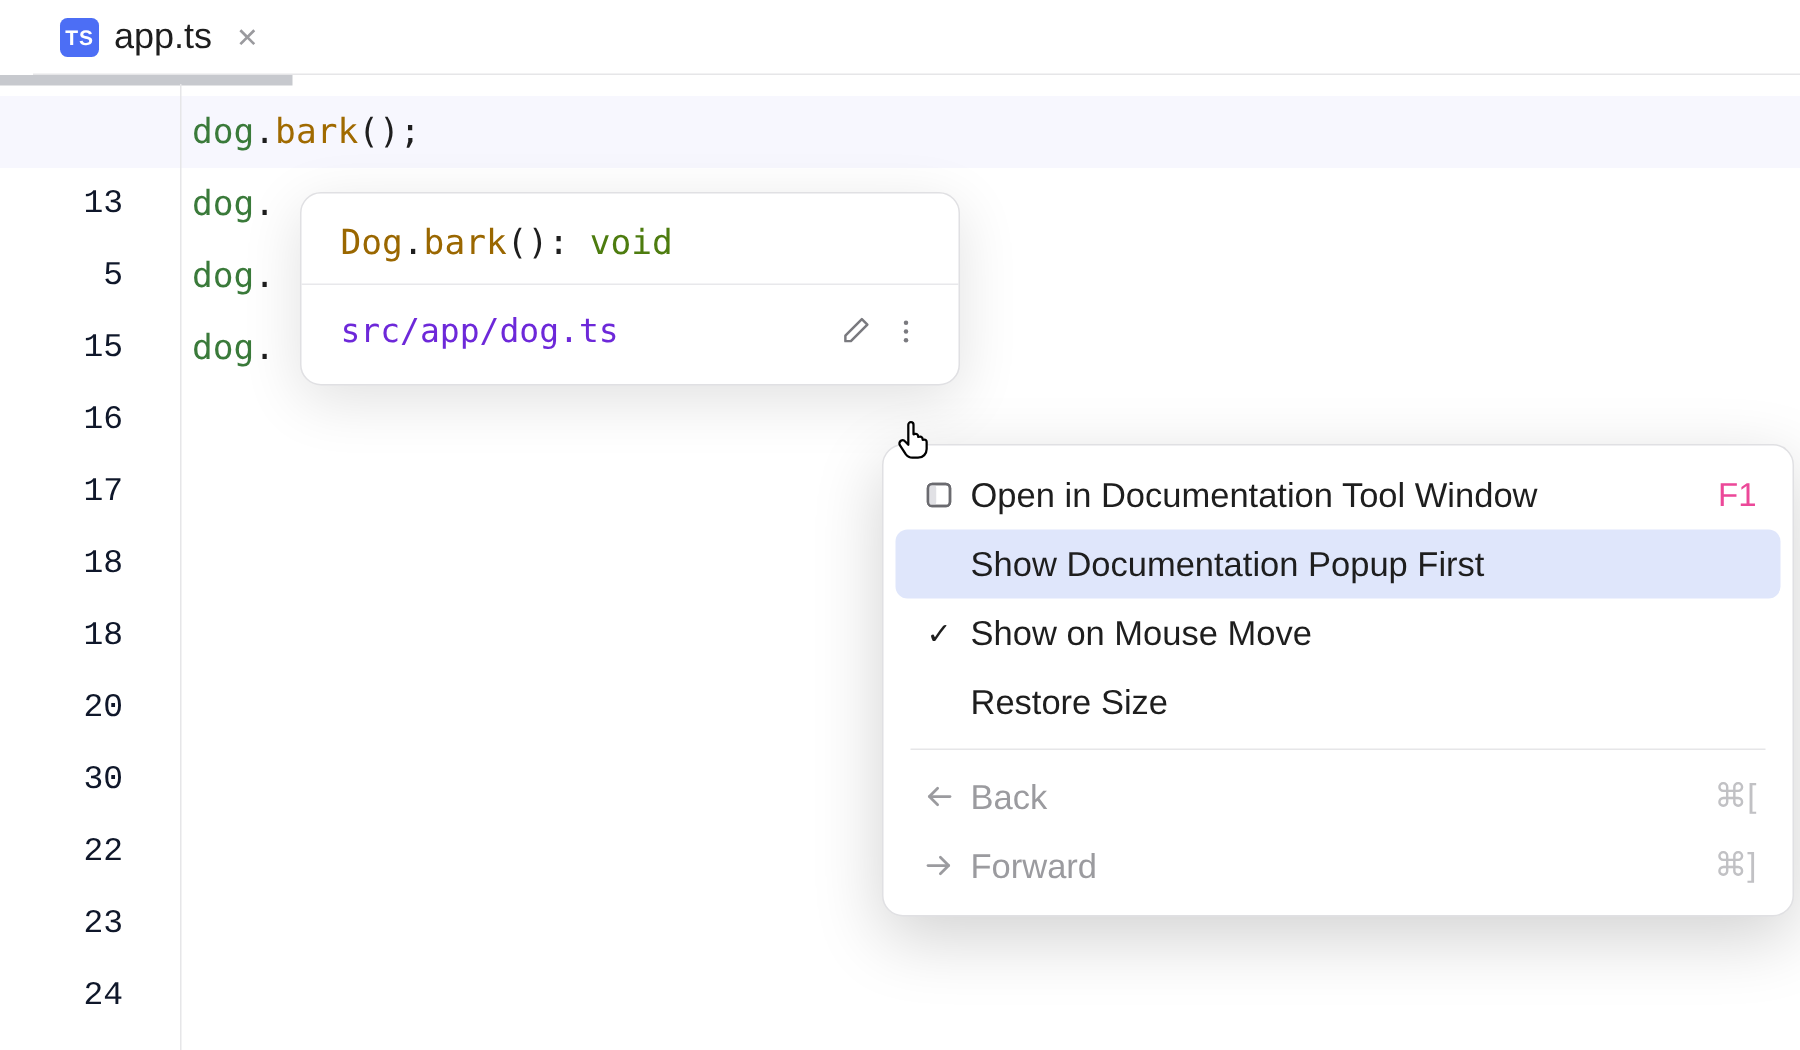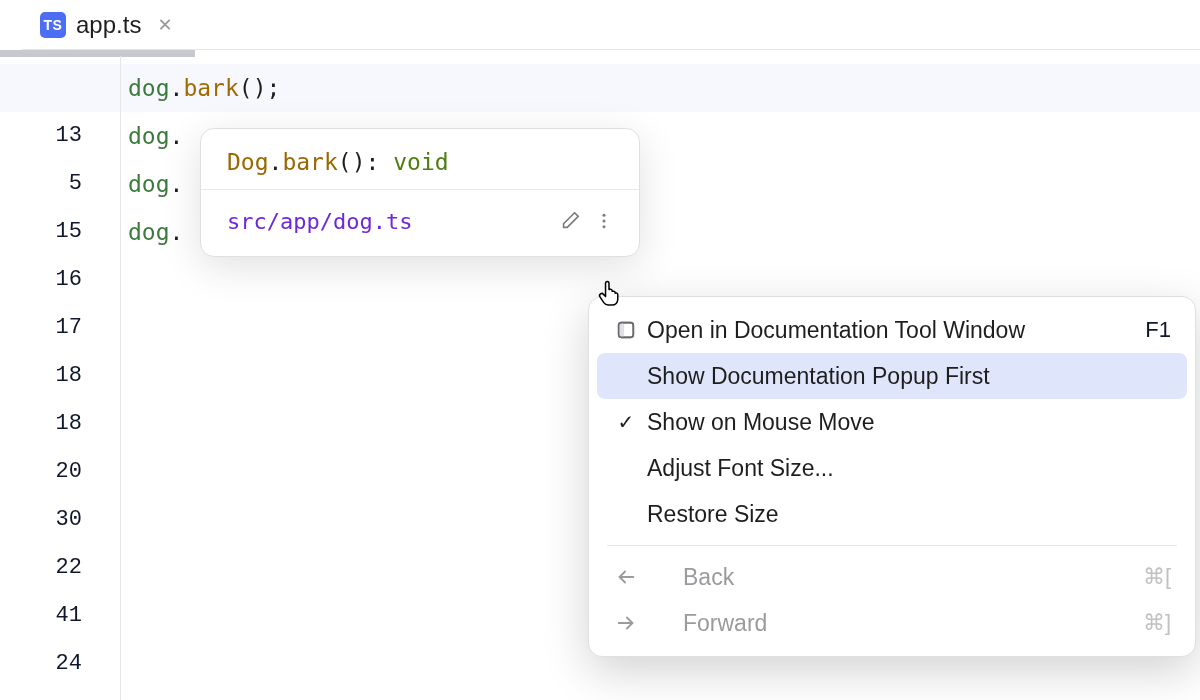--- a/index.html
+++ b/index.html
@@ -173,29 +173,29 @@
       display: flex;
       align-items: center;
       height: 46px;
       padding: 0 16px 0 12px;
       border-radius: 8px;
       font-size: 23px;
       color: #1e1e1e;
       cursor: pointer;
     }
     .ctx-item.highlight { background: #dfe6fb; }
-    .ctx-item.disabled { color: #9b9b9f; cursor: default; gap: 36px; }
+    .ctx-item.disabled { color: #9b9b9f; cursor: default; }
     .ctx-icon-slot {
       width: 34px;
       display: flex; align-items: center; justify-content: center;
       margin-right: 4px;
     }
     .ctx-label { flex: 1; }
     .ctx-shortcut {
-      color: #0f172a;
+      color: #ec4899;
       font-size: 22px;
     }
     .ctx-item.disabled .ctx-shortcut { color: #c1c1c4; }
     .ctx-sep {
       height: 1px;
       background: #e6e6e8;
       margin: 8px 10px;
     }
     .check-glyph { font-size: 20px; color: #1e1e1e; }
   </style>
@@ -219,21 +219,21 @@
       <div>13</div>
       <div>5</div>
       <div>15</div>
       <div>16</div>
       <div>17</div>
       <div>18</div>
       <div>18</div>
       <div>20</div>
       <div>30</div>
       <div>22</div>
-      <div>41</div>
+      <div>23</div>
       <div>24</div>
       <div>25</div>
     </div>
   <div class="code" id="code">
       <div class="code-line"><span class="tok-obj">dog</span><span class="tok-dot">.</span><span class="tok-method">bark</span><span class="tok-paren">();</span></div>
       <div class="code-line"><span class="tok-obj">dog</span><span class="tok-dot">.</span></div>
       <div class="code-line"><span class="tok-obj">dog</span><span class="tok-dot">.</span></div>
       <div class="code-line"><span class="tok-obj">dog</span><span class="tok-dot">.</span></div>
     </div>
 </div>
@@ -284,25 +284,20 @@
     </div>
     <div class="ctx-item">
     <span class="ctx-icon-slot">
         <span class="check-glyph">✓</span>
       </span>
     <span class="ctx-label">Show on Mouse Move</span>
     <span class="ctx-shortcut"></span>
     </div>
     <div class="ctx-item">
     <span class="ctx-icon-slot"></span>
-    <span class="ctx-label">Adjust Font Size...</span>
-    <span class="ctx-shortcut"></span>
-    </div>
-    <div class="ctx-item">
-    <span class="ctx-icon-slot"></span>
     <span class="ctx-label">Restore Size</span>
     <span class="ctx-shortcut"></span>
     </div>
     <div class="ctx-sep"></div>
     <div class="ctx-item disabled">
     <span class="ctx-icon-slot">
         <svg width="22" height="22" viewBox="0 0 24 24" fill="none" stroke="currentColor" stroke-width="2" stroke-linecap="round" stroke-linejoin="round">
           <line x1="20" y1="12" x2="5" y2="12"></line>
           <polyline points="11 18 5 12 11 6"></polyline>
         </svg>

